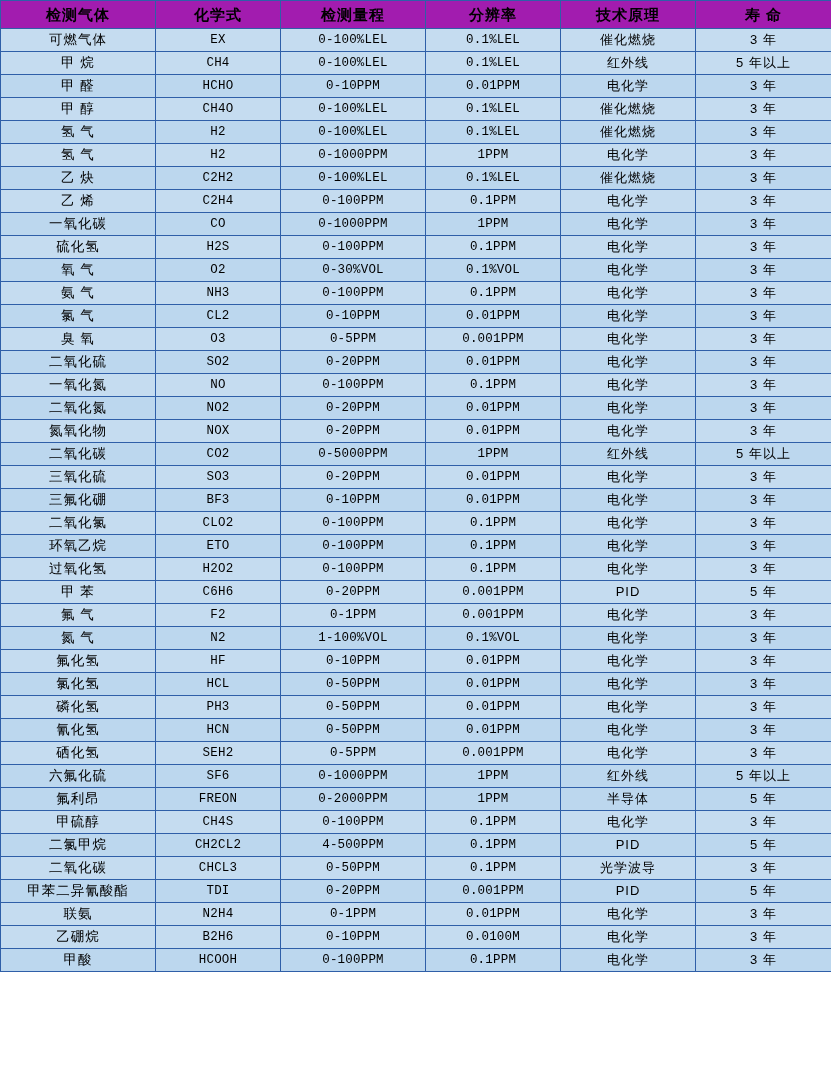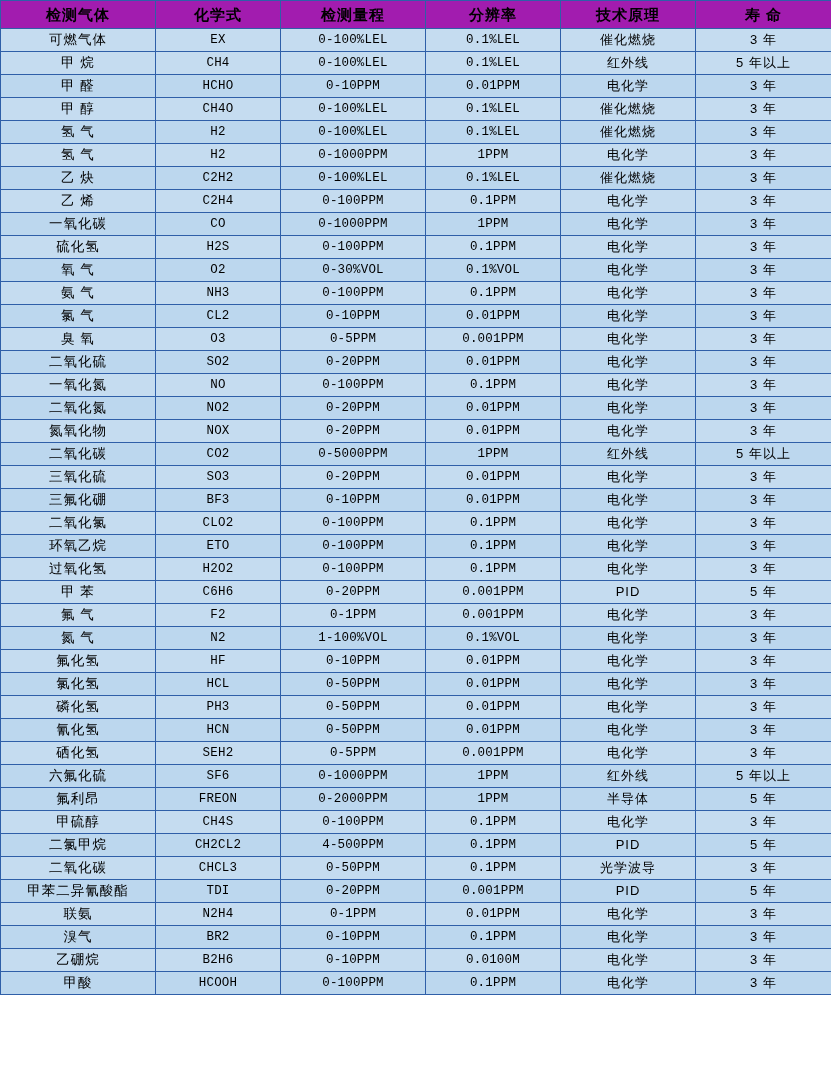--- a/index.html
+++ b/index.html
@@ -400,28 +400,20 @@
         <td class="life">5 年</td>
       </tr>
       <tr class="odd">
         <td class="name">联氨</td>
         <td class="formula">N2H4</td>
         <td class="range">0-1PPM</td>
         <td class="res">0.01PPM</td>
         <td class="tech">电化学</td>
         <td class="life">3 年</td>
       </tr>
-      <tr class="even">
-        <td class="name">溴气</td>
-        <td class="formula">BR2</td>
-        <td class="range">0-10PPM</td>
-        <td class="res">0.1PPM</td>
-        <td class="tech">电化学</td>
-        <td class="life">3 年</td>
-      </tr>
       <tr class="odd">
         <td class="name">乙硼烷</td>
         <td class="formula">B2H6</td>
         <td class="range">0-10PPM</td>
         <td class="res">0.0100M</td>
         <td class="tech">电化学</td>
         <td class="life">3 年</td>
       </tr>
       <tr class="even">
         <td class="name">甲酸</td>

